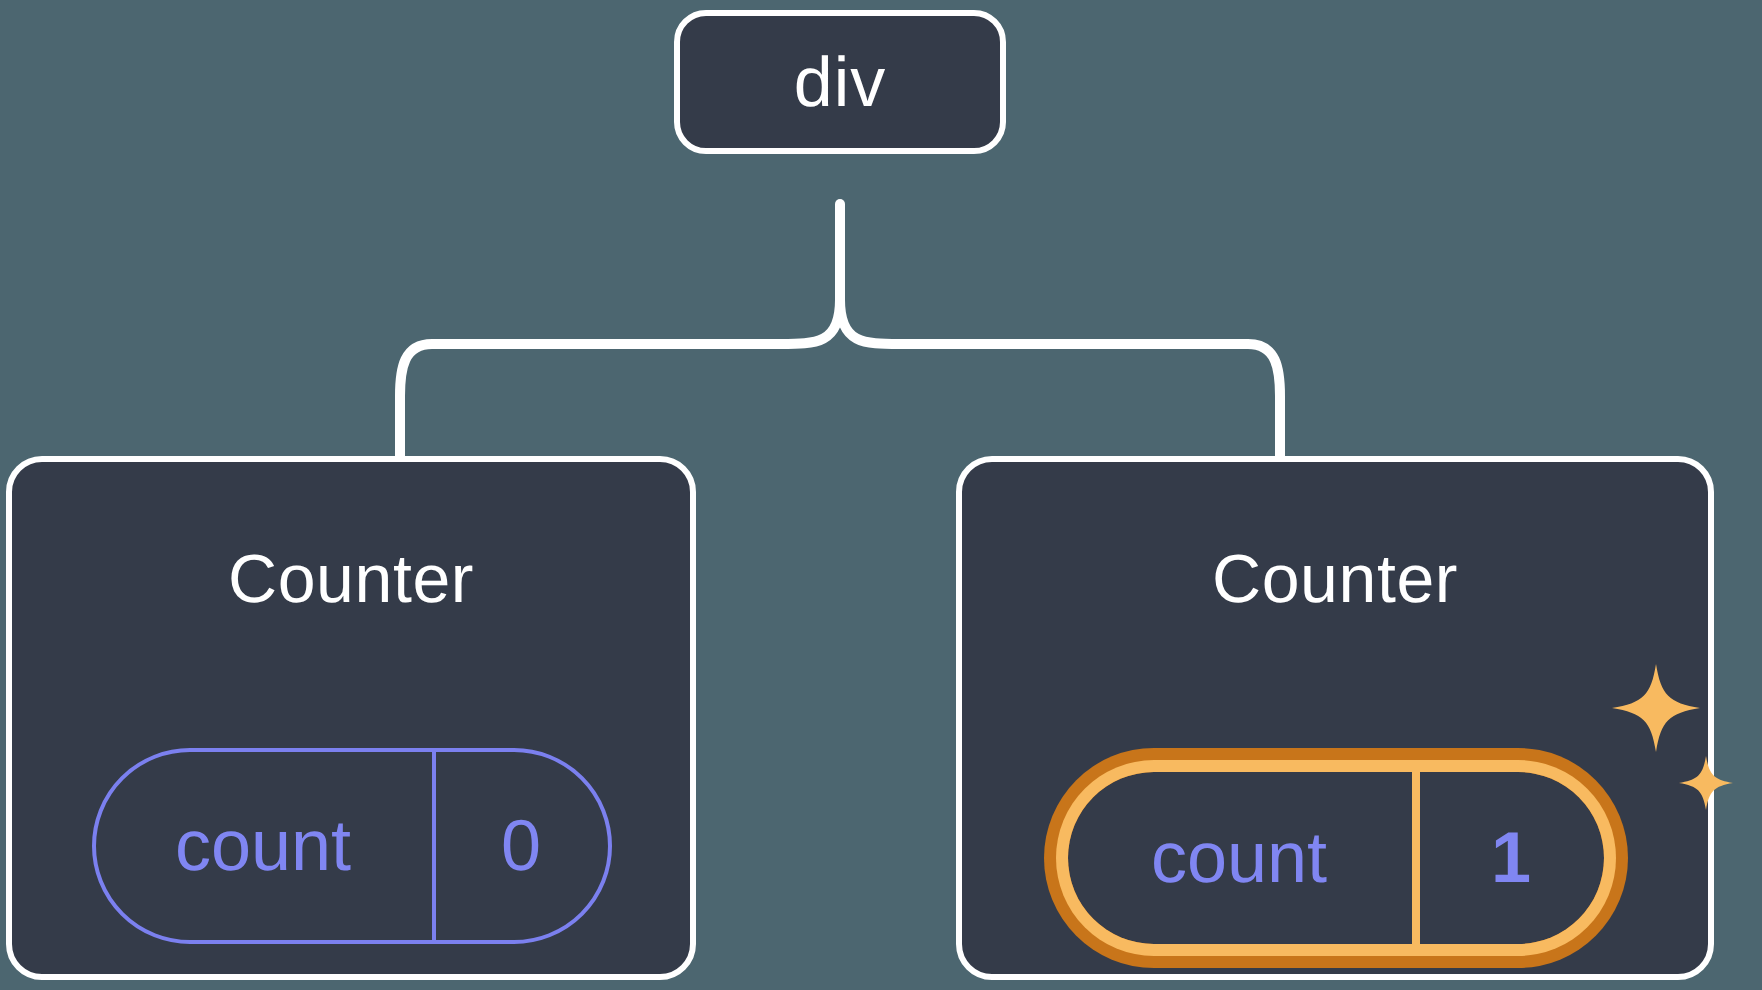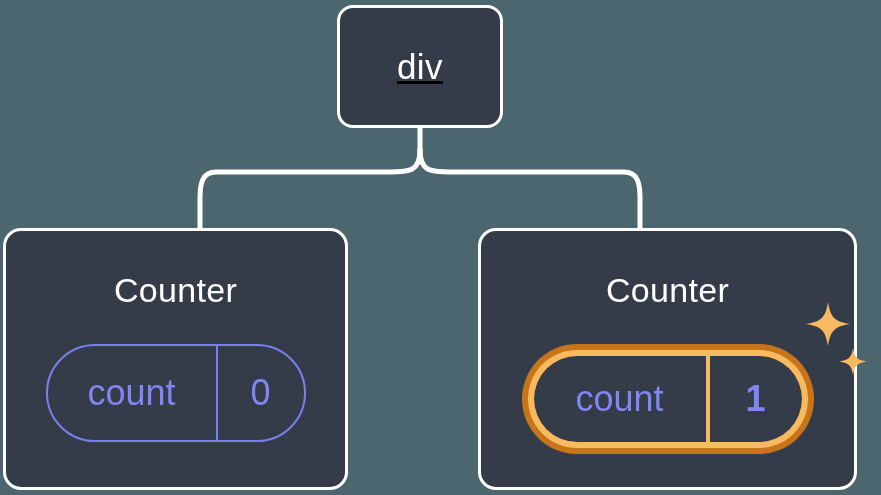--- a/index.html
+++ b/index.html
@@ -39,38 +39,38 @@
     display: flex;
     flex-direction: column;
     align-items: center;
   }
 
   
   #node-div {
     left: 337px;
     top: 5px;
     width: 166px;
-    height: 123px;
+    height: 72px;
     justify-content: center;
-    text-decoration: underline;
   }
   .node-tag {
     color: #ffffff;
     font-size: 35px;
     font-weight: 300;
     letter-spacing: 0.5px;
     line-height: 1;
   }
 
   
   .node-counter {
     top: 228px;
     height: 262px;
     border-radius: 18px;
     padding-top: 42px;
+    gap: 30px;
   }
   #node-counter-left {
     left: 3px;
     width: 345px;
   }
   #node-counter-right {
     left: 478px;
     width: 379px;
   }
   .node-title {

